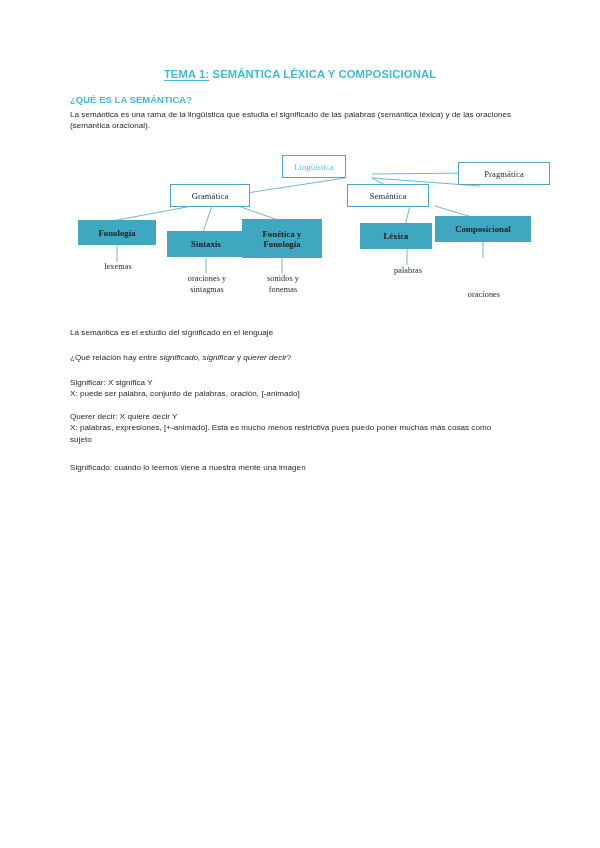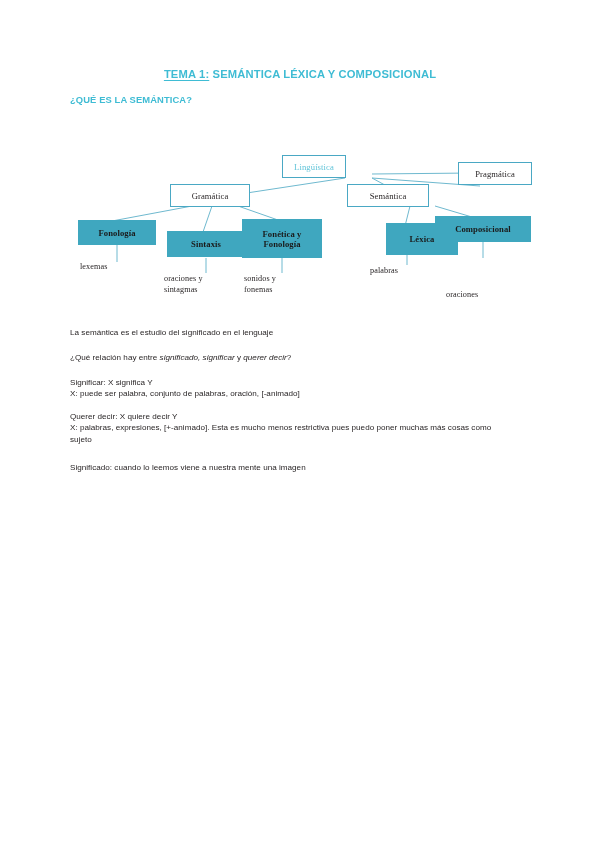--- a/index.html
+++ b/index.html
@@ -111,36 +111,37 @@
     border: 1px solid #3fa7bf;
     color: #1a1a1a;
     font-weight: bold;
   }
 
   .leaf-label {
     position: absolute;
     font-family: "Liberation Serif", serif;
     font-size: 8.2px;
     line-height: 10.5px;
-    text-align: left;
+    text-align: center;
     color: #231f20;
     letter-spacing: 0.1px;
   }
 </style>
 </head>
 <body>
 
 <div class="page">
 
   <div class="doc-title">
     <span class="u">TEMA 1:</span><span> SEMÁNTICA LÉXICA Y COMPOSICIONAL</span>
   </div>
 
   <div class="section-heading">¿QUÉ ES LA SEMÁNTICA?</div>
 
+  <div class="para" id="p-intro">La semántica es una rama de la lingüística que estudia el significado de las palabras (semántica léxica) y de las oraciones (semántica oracional).</div>
 
   <div class="diagram">
 
     <svg viewBox="0 0 485 165">
       <g stroke="#6fb9cf" stroke-width="1" fill="none">
 
         <line x1="285" y1="30" x2="167" y2="48"></line>
 
         <line x1="312" y1="30" x2="345" y2="48"></line>
 
@@ -164,34 +165,34 @@
         <line x1="222" y1="110" x2="222" y2="125"></line>
 
         <line x1="347" y1="100" x2="347" y2="117"></line>
 
         <line x1="423" y1="93" x2="423" y2="110"></line>
       </g>
     </svg>
 
     <div class="node outline accent-text" style="left:222px; top:7px; width:64px; height:23px;">Lingüística</div>
 
-    <div class="node outline" style="left:398px; top:14px; width:74px; height:23px;">Pragmática</div>
+    <div class="node outline" style="left:398px; top:14px; width:92px; height:23px;">Pragmática</div>
 
     <div class="node outline" style="left:110px; top:36px; width:80px; height:23px;">Gramática</div>
 
     <div class="node outline" style="left:287px; top:36px; width:82px; height:23px;">Semántica</div>
 
     <div class="node filled" style="left:18px; top:72px; width:78px; height:25px;">Fonología</div>
 
     <div class="node filled" style="left:107px; top:83px; width:78px; height:26px;">Sintaxis</div>
 
     <div class="node filled multiline" style="left:182px; top:71px; width:80px; height:39px; white-space:pre-line;">Fonética y
 Fonología</div>
 
-    <div class="node filled" style="left:300px; top:75px; width:72px; height:32px;margin-left:26px;">Léxica</div>
+    <div class="node filled" style="left:300px; top:75px; width:72px; height:26px;">Léxica</div>
 
     <div class="node filled" style="left:375px; top:68px; width:96px; height:26px;">Composicional</div>
 
     <div class="leaf-label" style="left:20px; top:114px; width:76px;">lexemas</div>
 
     <div class="leaf-label" style="left:104px; top:126px; width:86px; white-space:pre-line;">oraciones y
 sintagmas</div>
 
     <div class="leaf-label" style="left:184px; top:126px; width:78px; white-space:pre-line;">sonidos y
 fonemas</div>

